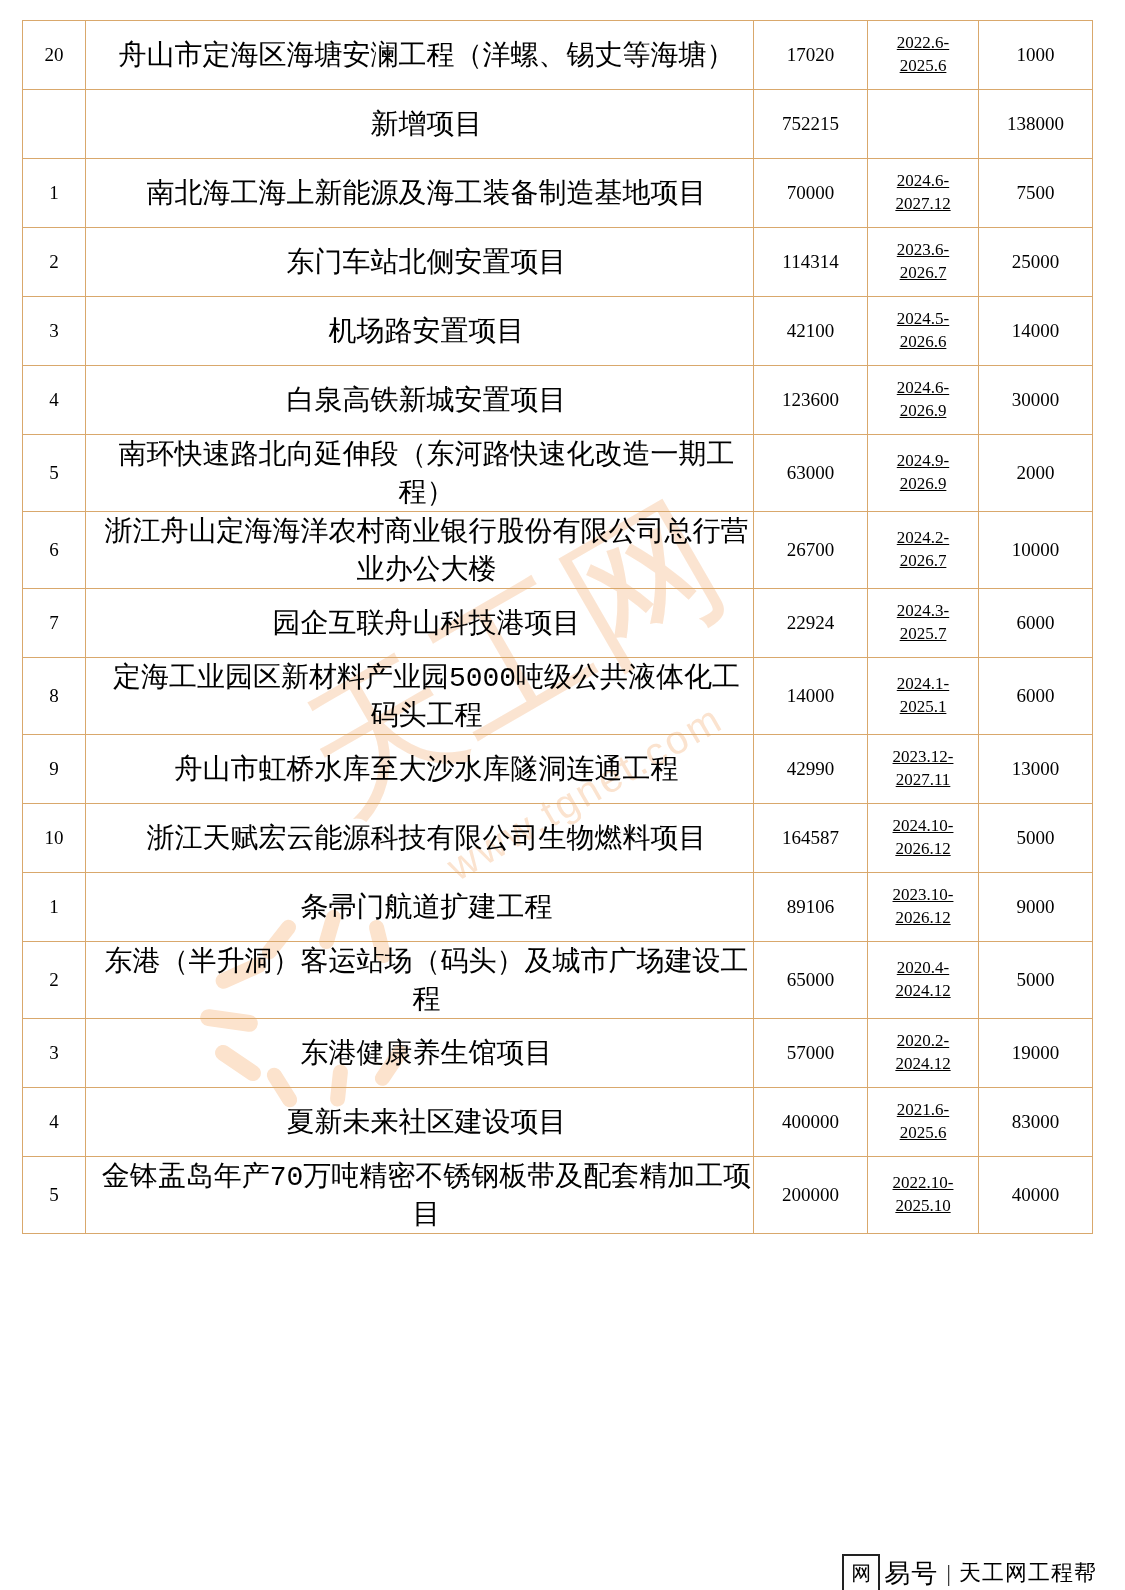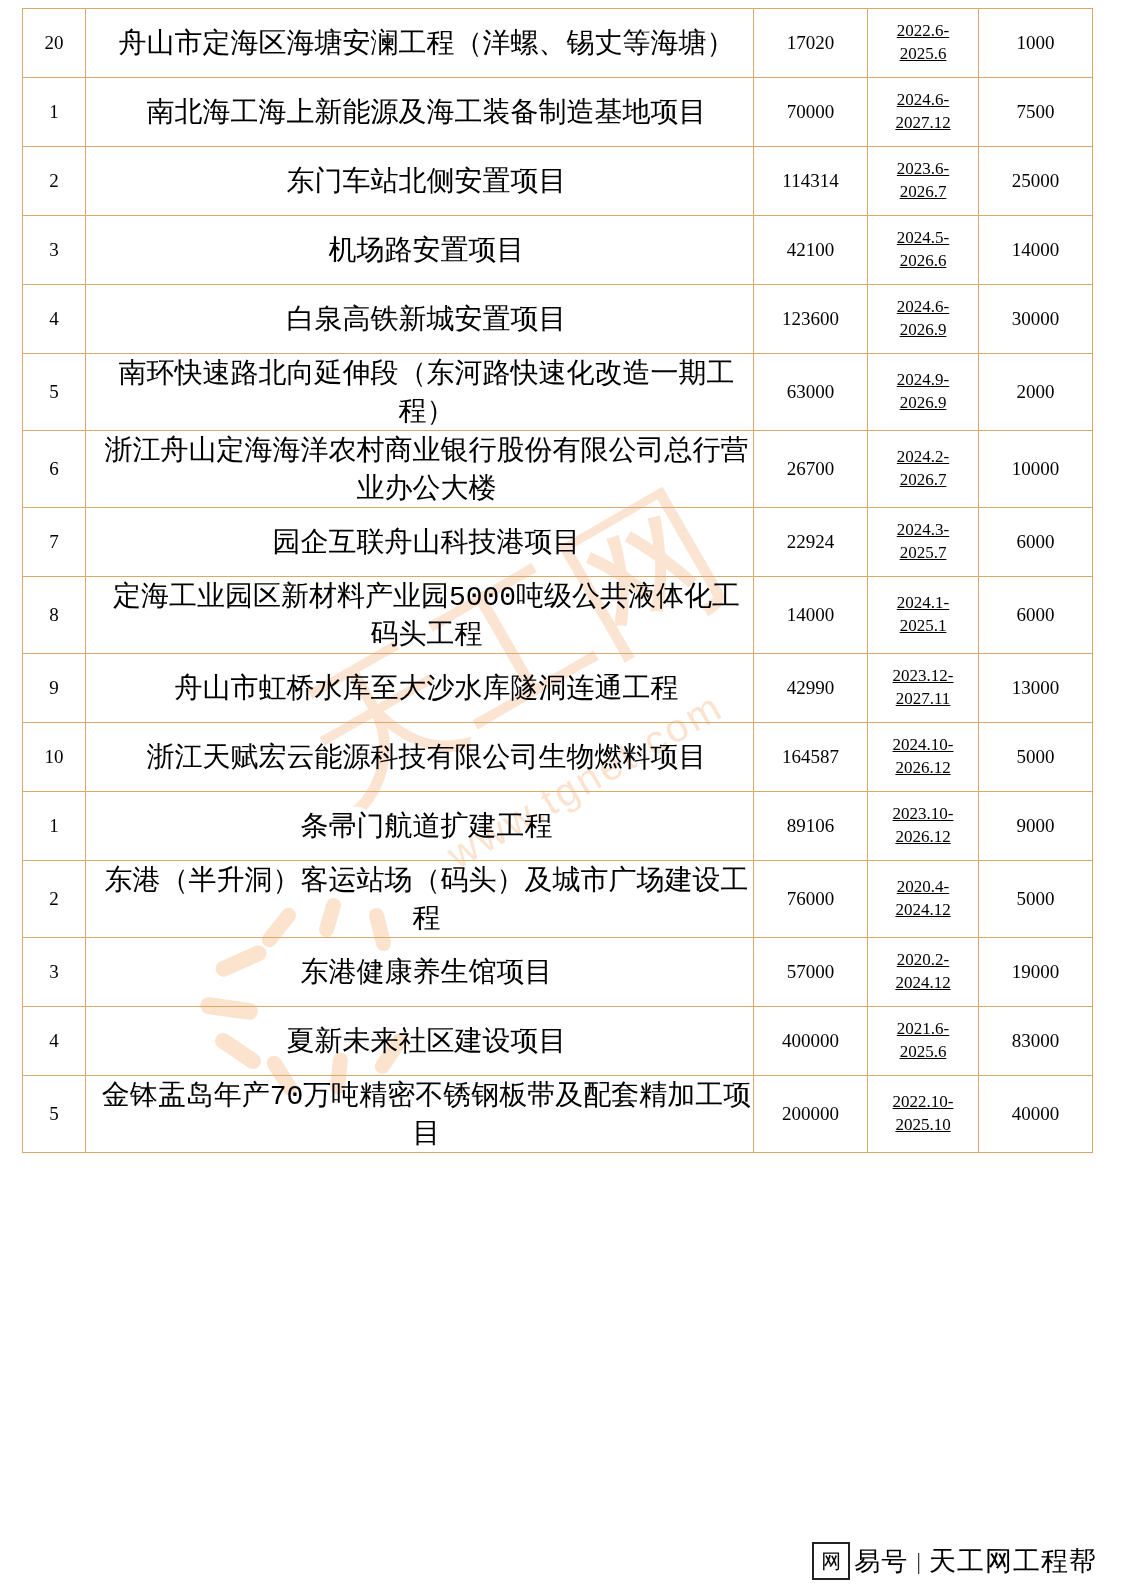--- a/index.html
+++ b/index.html
@@ -71,21 +71,21 @@
   }
 
   
   table.main {
     position: relative;
     z-index: 2;
     border-collapse: collapse;
     table-layout: fixed;
     width: 1059px;
     margin-left: 22px;
-    margin-top: 8px;
+    margin-top: 20px;
     background: transparent;
   }
   table.main td {
     border: 1px solid #d9a86c;
     padding: 0;
     vertical-align: middle;
     background: transparent;
   }
   .c-no      { width: 62px;  text-align: center; font-size: 19px; }
   .c-name    { width: 653px; text-align: center; font-size: 28px; padding-left: 14px !important; font-family: Liberation Mono, monospace; }
@@ -122,21 +122,21 @@
     font-size: 26px;
     font-family: Liberation Mono, monospace;
     letter-spacing: 1px;
   }
   .footer .brand-sep {
     margin: 0 8px;
     font-size: 24px;
     color: #333;
   }
   .footer .brand-name {
-    font-size: 27px;
+    font-size: 22px;
     font-family: "Liberation Serif", serif;
     letter-spacing: 1px;
   }
 </style>
 </head>
 <body>
 
 <div class="page">
 
   <div class="watermark">
@@ -162,20 +162,30 @@
           <td class="c-no">20</td>
           <td class="c-name">舟山市定海区海塘安澜工程（洋螺、锡丈等海塘）</td>
           <td class="c-amount">17020</td>
           <td class="c-period">
             <span class="period-line">2022.6-</span>
             <span class="period-line">2025.6</span>
           </td>
           <td class="c-year">1000</td>
         </tr>
         <tr class="row">
+          <td class="c-no"></td>
+          <td class="c-name">新增项目</td>
+          <td class="c-amount">752215</td>
+          <td class="c-period">
+            <span class="period-line"></span>
+            <span class="period-line"></span>
+          </td>
+          <td class="c-year">138000</td>
+        </tr>
+        <tr class="row">
           <td class="c-no">1</td>
           <td class="c-name">南北海工海上新能源及海工装备制造基地项目</td>
           <td class="c-amount">70000</td>
           <td class="c-period">
             <span class="period-line">2024.6-</span>
             <span class="period-line">2027.12</span>
           </td>
           <td class="c-year">7500</td>
         </tr>
         <tr class="row">
@@ -274,21 +284,21 @@
           <td class="c-amount">89106</td>
           <td class="c-period">
             <span class="period-line">2023.10-</span>
             <span class="period-line">2026.12</span>
           </td>
           <td class="c-year">9000</td>
         </tr>
         <tr class="row">
           <td class="c-no">2</td>
           <td class="c-name">东港（半升洞）客运站场（码头）及城市广场建设工程</td>
-          <td class="c-amount">76000</td>
+          <td class="c-amount">65000</td>
           <td class="c-period">
             <span class="period-line">2020.4-</span>
             <span class="period-line">2024.12</span>
           </td>
           <td class="c-year">5000</td>
         </tr>
         <tr class="row">
           <td class="c-no">3</td>
           <td class="c-name">东港健康养生馆项目</td>
           <td class="c-amount">57000</td>

